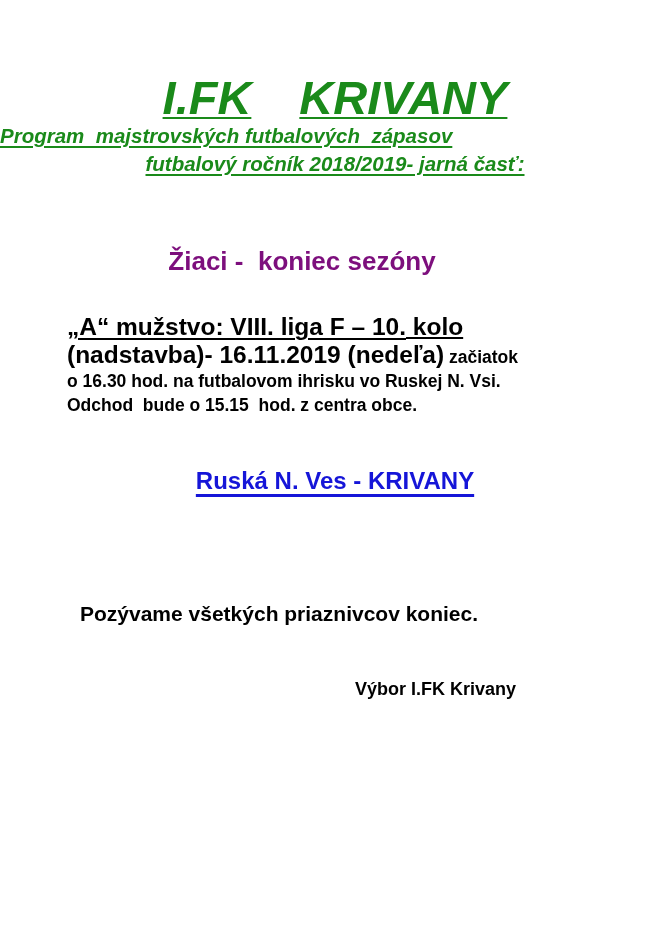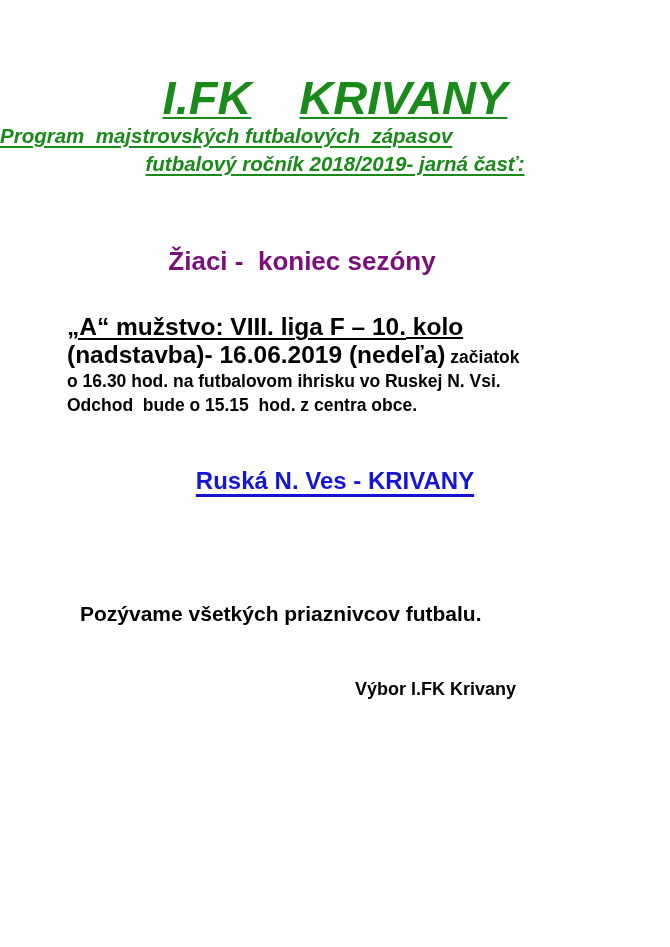--- a/index.html
+++ b/index.html
@@ -31,23 +31,23 @@
 <div>
   <div class="abs green title"><span>I.FK</span><span class="gap"></span><span>KRIVANY</span></div>
 
   <div class="abs green sub1" style="white-space: pre;">Program  majstrovských futbalových  zápasov</div>
   <div class="abs green sub2">futbalový ročník 2018/2019- jarná časť:</div>
 
   <div class="abs purple" style="white-space: pre;">Žiaci -  koniec sezóny</div>
 
   <div class="abs para l1"><span class="ul">„A“ mužstvo: VIII. liga F – 10.</span><span style="white-space: pre; text-decoration: underline;"> kolo</span></div>
 
-  <div class="abs para l2"><span>(nadstavba)- 16.06.2019 (nedeľa)</span><span class="small" style="white-space: pre; text-align: right;"> začiatok</span></div>
+  <div class="abs para l2"><span>(nadstavba)- 16.11.2019 (nedeľa)</span><span class="small" style="white-space: pre; text-align: right;"> začiatok</span></div>
 
   <div class="abs para l3">o 16.30 hod. na futbalovom ihrisku vo Ruskej N. Vsi.</div>
   <div class="abs para l4" style="white-space: pre;">Odchod  bude o 15.15  hod. z centra obce.</div>
 
   <div class="abs match">Ruská N. Ves - KRIVANY</div>
 
-  <div class="abs invite">Pozývame všetkých priaznivcov futbalu.</div>
+  <div class="abs invite">Pozývame všetkých priaznivcov koniec.</div>
 
   <div class="abs sign">Výbor I.FK Krivany</div>
 </div>
 
 </body></html>

